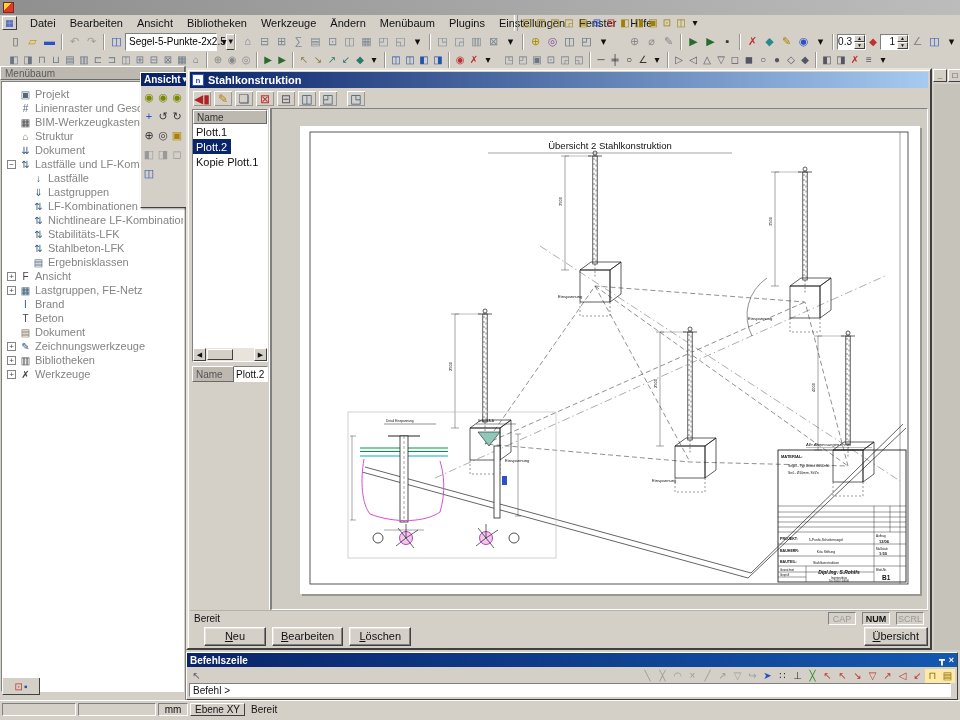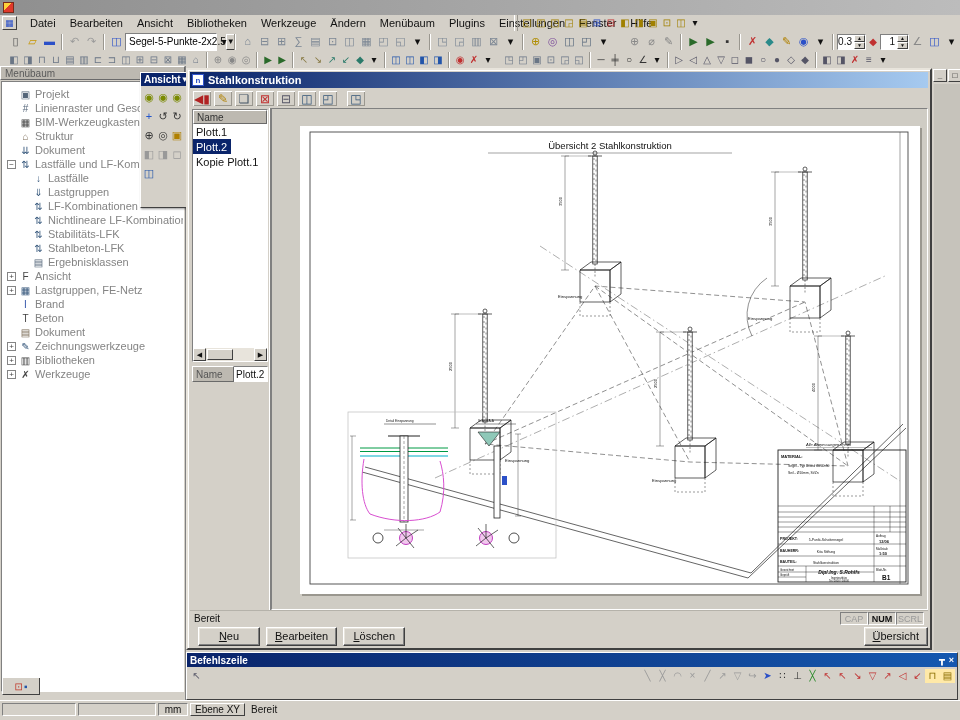--- a/index.html
+++ b/index.html
@@ -59,24 +59,24 @@
   .hs-btn{width:13px;height:13px;background:#d4d0c8;border:1px solid;border-color:#fff #404040 #404040 #fff;font-size:7px;display:flex;align-items:center;justify-content:center;color:#111}
   .hs-track{flex:1;background:#e8e4dc}
   .hs-thumb{width:26px;height:11px;margin:1px 0 0 1px;background:#d4d0c8;border:1px solid;border-color:#fff #404040 #404040 #fff}
   .prop-row{position:absolute;left:2px;top:258px;width:76px;height:16px;display:flex;font-size:10px}
   .prop-label{width:42px;background:#bdb9b1;border:1px solid;border-color:#fff #6a6a6a #6a6a6a #fff;color:#555;padding-left:3px;display:flex;align-items:center}
   .prop-value{flex:1;background:#fff;border:1px solid;border-color:#808080 #fff #fff #808080;border-left:none;color:#111;padding-left:2px;display:flex;align-items:center}
   .splitter{position:absolute;left:79px;top:0;width:2px;height:100%;border-left:1px solid #fff;border-right:1px solid #808080}
   .preview{position:absolute;left:81px;top:0;right:0;bottom:0;background:#cfccc4;border:1px solid;border-color:#808080 #fff #fff #808080;overflow:hidden}
   .page{position:absolute;left:28px;top:17px;width:620px;height:468px;background:#fff;box-shadow:2px 2px 0 #9a978f}
   .dlg-status{position:absolute;left:2px;bottom:22px;right:2px;height:16px;font-size:10px;color:#111;display:flex;align-items:center;padding:0 4px;border-top:1px solid #b5b2aa}
-  .locks{margin-left:auto;display:flex;gap:0}
+  .locks{margin-left:auto;display:flex;gap:6px}
   .lock{width:28px;height:13px;border:1px solid;border-color:#808080 #fff #fff #808080;font-size:9px;display:flex;align-items:center;justify-content:center;color:#9a9a9a}
   .lock.on{color:#111;font-weight:bold}
-  .dlg-buttons{position:absolute;left:2px;bottom:2px;right:2px;height:20px;display:flex;align-items:center;gap:6px;padding-left:8px}
+  .dlg-buttons{position:absolute;left:2px;bottom:2px;right:2px;height:20px;display:flex;align-items:center;gap:6px;padding-left:14px}
   .btn{height:19px;min-width:62px;background:#d4d0c8;border:1px solid;border-color:#fff #404040 #404040 #fff;box-shadow:inset -1px -1px 0 #808080,inset 1px 1px 0 #e8e4dc;font-size:11px;color:#111;display:flex;align-items:center;justify-content:center;padding:0 8px}
   .btn span::first-letter{text-decoration:underline}
   .btn-close{margin-left:auto}
   
   .mdi-btns{position:absolute;left:933px;top:69px;display:flex;gap:1px}
   .mdi-btn{width:14px;height:13px;background:#d4d0c8;border:1px solid;border-color:#fff #404040 #404040 #fff;font-size:8px;display:flex;align-items:center;justify-content:center;color:#111;font-weight:bold}
   .right-strip{position:absolute;left:934px;top:84px;width:26px;height:566px;background:#c6c3bb}
   
   .cmdpanel{position:absolute;left:186px;top:652px;width:772px;height:48px;background:#d4d0c8;border:1px solid;border-color:#fff #404040 #404040 #fff}
   .cmd-title{height:14px;background:linear-gradient(90deg,#0a246a,#1458b0);color:#fff;font-size:10px;font-weight:bold;display:flex;align-items:center;padding:0 3px}
@@ -729,20 +729,23 @@
           <span class="tb-icon sm" style="color: rgb(192, 48, 48);">↖</span>
           <span class="tb-icon sm" style="color: rgb(192, 48, 48);">↘</span>
           <span class="tb-icon sm" style="color: rgb(192, 48, 48);">▽</span>
           <span class="tb-icon sm" style="color: rgb(192, 48, 48);">↗</span>
           <span class="tb-icon sm" style="color: rgb(192, 48, 48);">◁</span>
           <span class="tb-icon sm" style="color: rgb(192, 48, 48);">↙</span>
           <span class="tb-icon sm" style="color: rgb(138, 109, 0); background: rgb(255, 233, 168);">⊓</span>
           <span class="tb-icon sm" style="color: rgb(138, 109, 0); background: rgb(255, 233, 168);">▤</span>
         </span>
     </div>
+    <div class="cmd-input">
+      <span>Befehl &gt;</span>
+    </div>
   </div>
 
   <div class="statusbar">
     <span class="sb-cell" style="width:74px"></span>
     <span class="sb-cell" style="width:78px"></span>
     <span class="sb-cell" style="width:30px">
         <span>mm</span>
       </span>
     <span class="sb-cell sb-plane">
         <span>Ebene XY</span>

